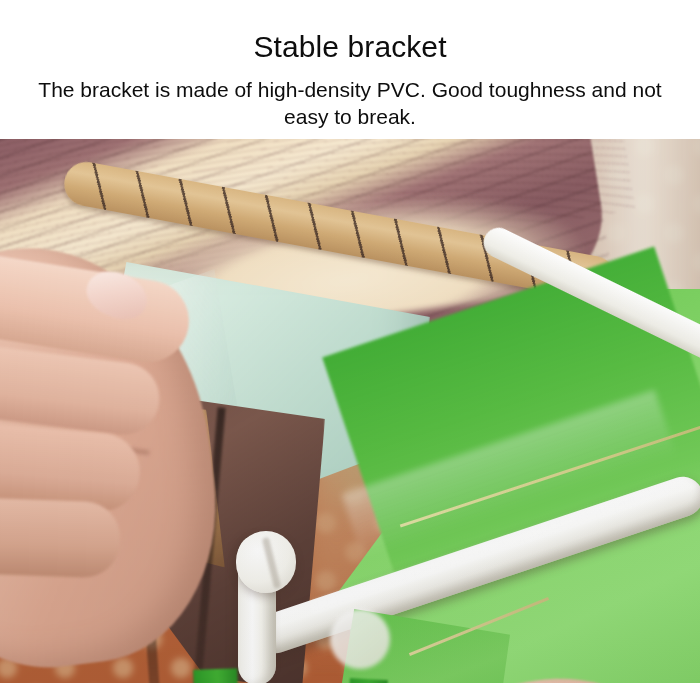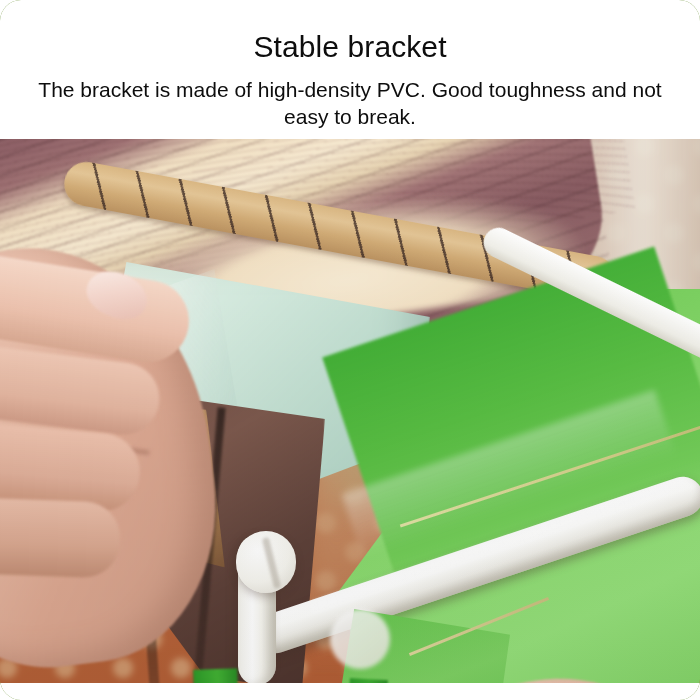--- a/index.html
+++ b/index.html
@@ -3,21 +3,21 @@
 <meta charset="utf-8">
 <title>Stable bracket</title>
 <style>
   html,body{margin:0;padding:0;}
   body{
     width:700px;height:700px;
     background:#ffffff;
     font-family:"Liberation Sans", sans-serif;
     overflow:hidden;
   }
-  .page{position:relative;width:700px;height:700px;background:#4d7c0f;overflow:hidden;border-radius:21px;}
+  .page{position:relative;width:700px;height:700px;background:#4d7c0f;overflow:hidden;}
 
   
   .header{position:absolute;left:0;top:0;width:700px;height:139px;background:#fff;}
   .title{
     position:absolute;left:0;top:29px;width:700px;
     text-align:center;
     font-size:30px;line-height:36px;
     color:#0d0d0d;font-weight:400;letter-spacing:.1px;
   }
   .subtitle{

